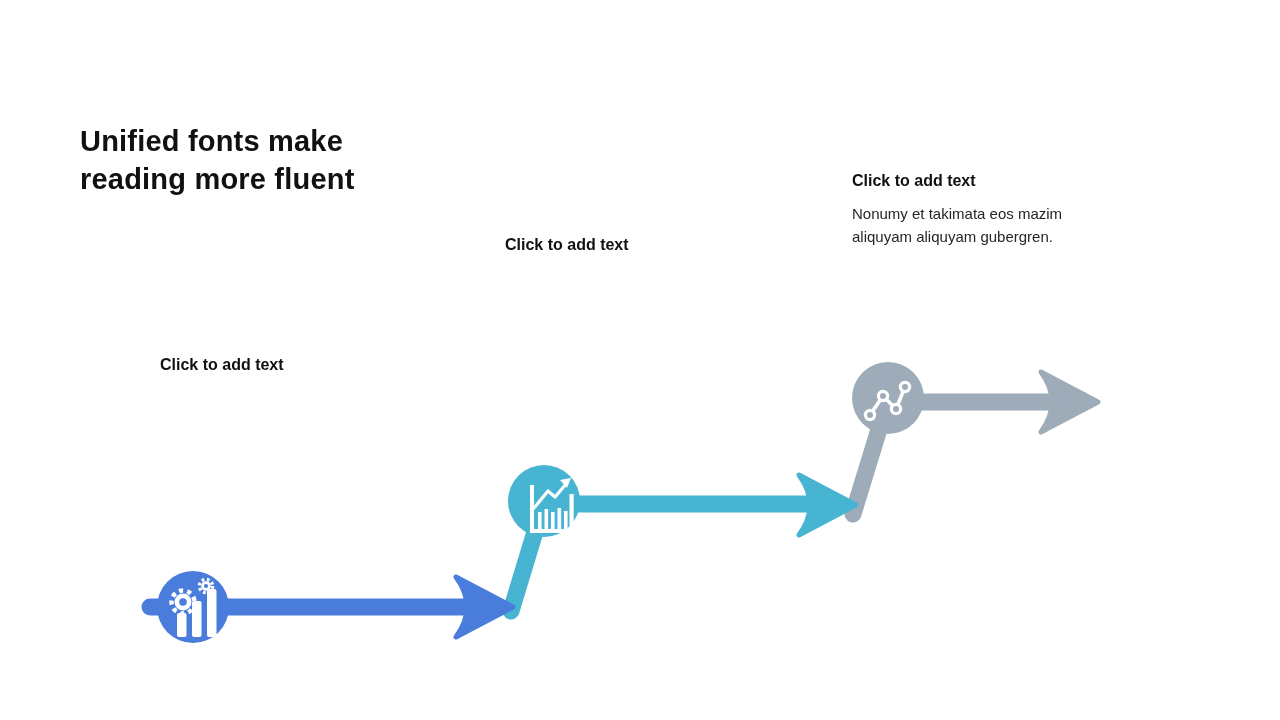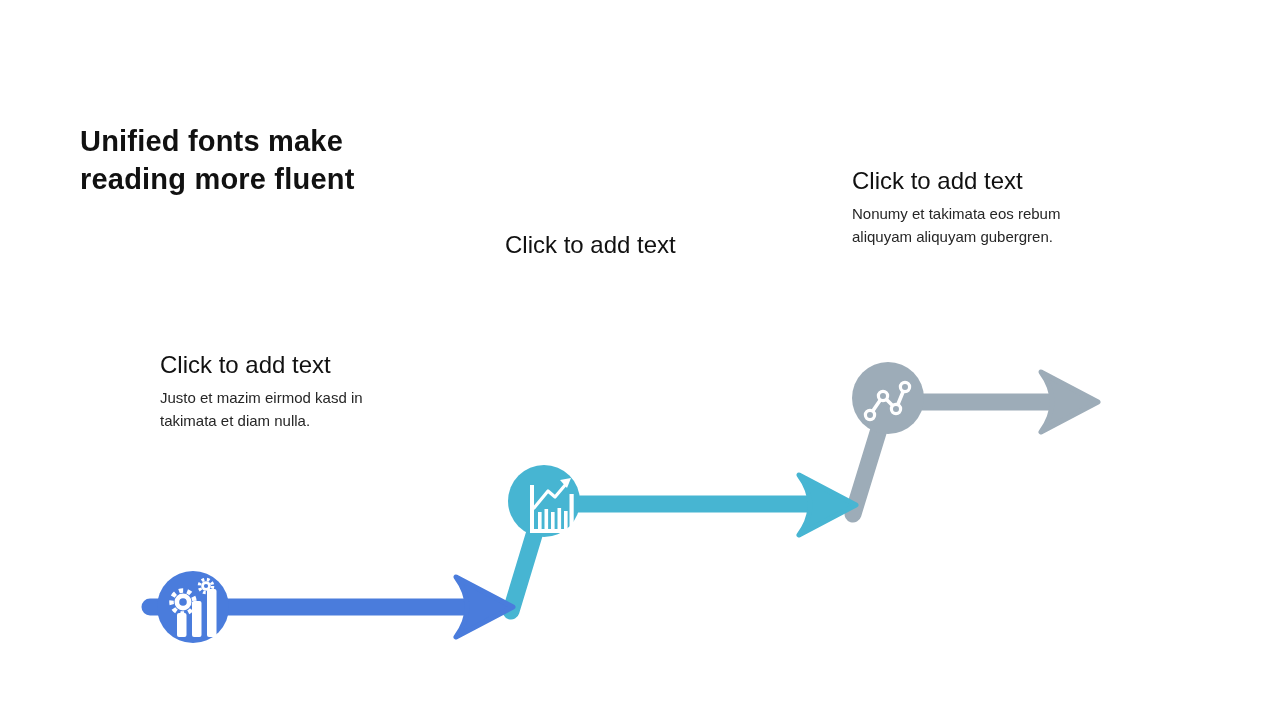--- a/index.html
+++ b/index.html
@@ -24,23 +24,23 @@
     line-height: 38px;
     font-weight: bold;
     color: var(--color-text, #111111);
     white-space: pre-line;
     letter-spacing: 0.2px;
   }
   .step-text {
     position: absolute;
   }
   .step-text .step-heading {
-    font-size: 24px;
+    font-size: 16px;
     line-height: 26px;
-    font-weight: normal;
+    font-weight: bold;
     color: var(--color-text, #111111);
     margin: 0 0 9px 0;
   }
   .step-text .step-body {
     font-size: 15px;
     line-height: 22.5px;
     color: #262626;
     margin: 0;
   }
   .step-text.pos-1 { left: 160px; top: 352px; width: 232px; }
@@ -66,30 +66,29 @@
 </head>
 <body>
 
 <div class="slide">
 
   <div class="slide-title">Unified fonts make
 reading more fluent</div>
 
   <div class="step-text pos-1">
     <h3 class="step-heading">Click to add text</h3>
-    <p class="step-body">Justo et mazim eirmod kasd in takimata et diam nulla.</p>
   </div>
 
   <div class="step-text pos-2">
     <h3 class="step-heading">Click to add text</h3>
   </div>
 
   <div class="step-text pos-3">
     <h3 class="step-heading">Click to add text</h3>
-    <p class="step-body">Nonumy et takimata eos rebum aliquyam aliquyam gubergren.</p>
+    <p class="step-body">Nonumy et takimata eos mazim aliquyam aliquyam gubergren.</p>
   </div>
 
   <svg class="diagram-svg" viewBox="0 0 1280 720">
 
     <line x1="150" y1="607" x2="470" y2="607" class="stroke-step1" stroke-width="17" stroke-linecap="round"></line>
 
     <line x1="511" y1="611" x2="544" y2="502" class="stroke-step2" stroke-width="17" stroke-linecap="round"></line>
 
     <path d="M513 607 L456 577 Q467 592 467 607 Q467 622 456 637 Z" class="fill-step1 stroke-step1" stroke-width="5" stroke-linejoin="round"></path>
 

